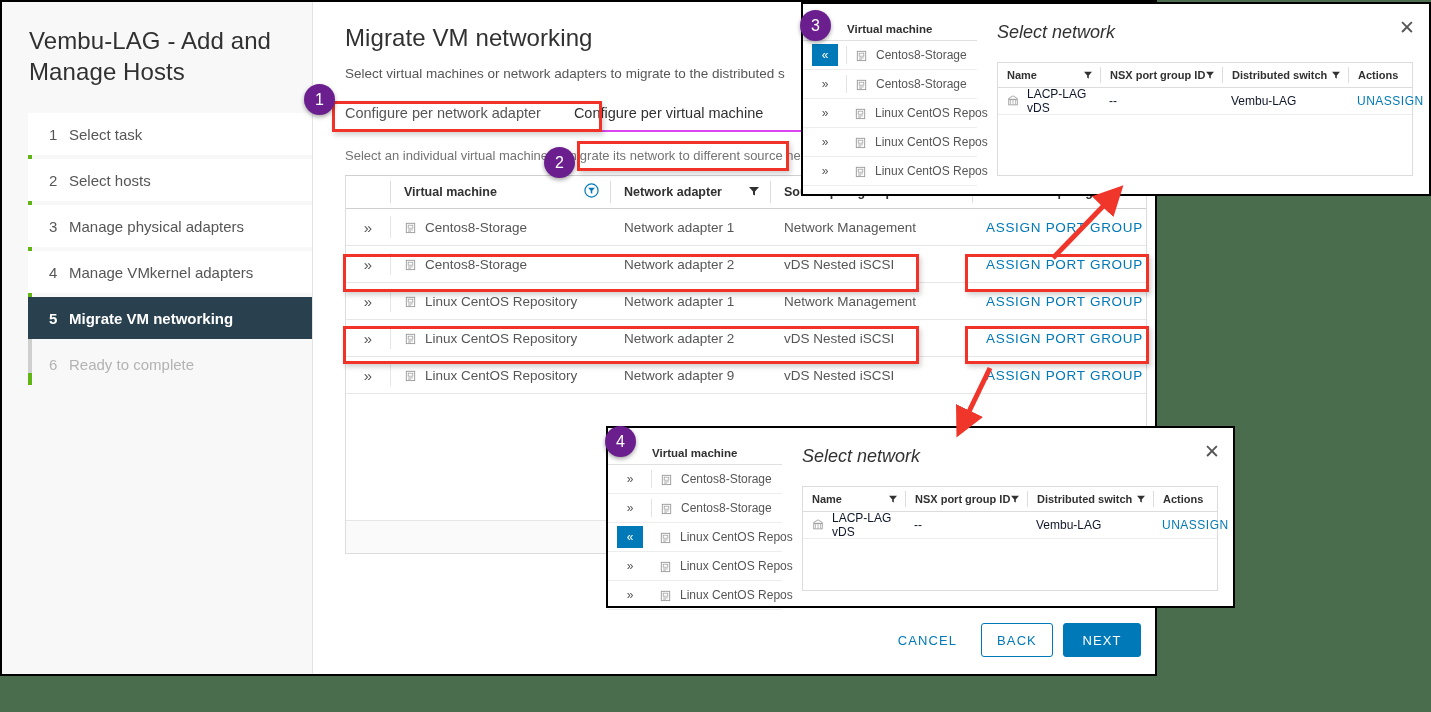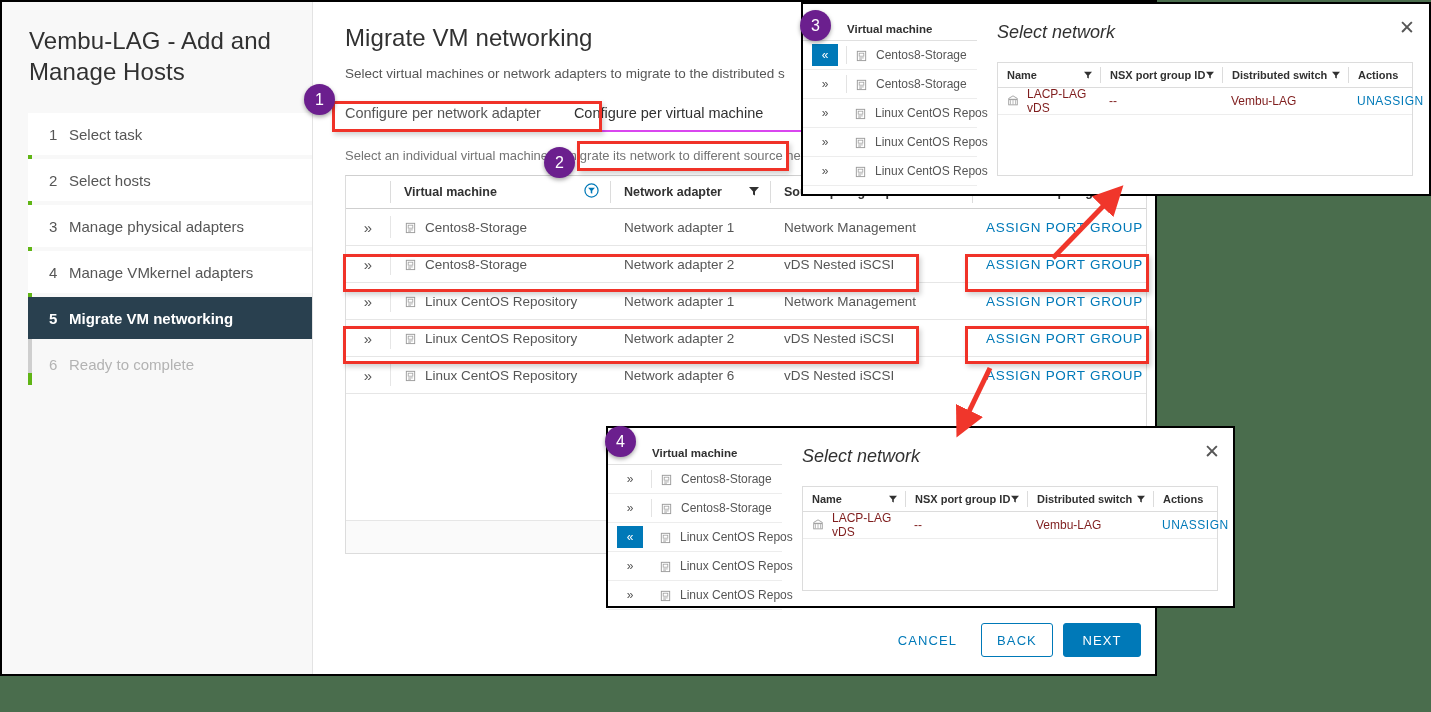--- a/index.html
+++ b/index.html
@@ -108,21 +108,21 @@
   .dlg-panel{flex:1;box-sizing:border-box;padding:18px 16px 0 20px;position:relative;}
   .dlg-title{font-size:18px;color:#313131;font-weight:400;font-style:italic;}
   .dlg-close{position:absolute;right:14px;top:14px;font-size:19px;color:#565656;line-height:1;}
   .ntable{border:1px solid #dcdcdc;margin-top:19px;box-sizing:border-box;}
   .nhead{display:flex;height:24px;align-items:center;border-bottom:1px solid #dcdcdc;justify-content:space-between;}
   .nhcell{font-size:11px;color:#313131;font-weight:bold;display:flex;align-items:center;
     box-sizing:border-box;padding-left:9px;height:16px;border-left:1px solid #dcdcdc;}
   .nhcell:first-child{border-left:0;}
   .nhcell .ft{margin-left:auto;margin-right:8px;}
   .nrow{display:flex;height:26px;align-items:center;border-bottom:1px solid #ededed;}
-  .ncell{font-size:12px;color:#7f1d1d;box-sizing:border-box;padding-left:9px;display:flex;align-items:center;}
+  .ncell{font-size:12px;color:#0f172a;box-sizing:border-box;padding-left:9px;display:flex;align-items:center;}
   .ncell.act{color:#0079b8;letter-spacing:.5px;}
 
   
   .badge{position:absolute;width:31px;height:31px;border-radius:50%;background:#6b1f8e;
     color:#fff;font-size:16px;display:flex;align-items:center;justify-content:center;
     box-shadow:0 2px 4px rgba(0,0,0,.35);z-index:40;}
 
   
   .redbox{position:absolute;border:3px solid #f03228;box-sizing:border-box;z-index:30;
     box-shadow:2px 3px 5px rgba(0,0,0,.18);}
@@ -291,21 +291,21 @@
             <div class="gcell c1" style="width:220px;flex:0 0 220px;">
               <span class="vmicon">
                 <svg width="13" height="13" viewBox="0 0 14 14">
                   <rect x="2.5" y="2.5" width="9" height="10" fill="none" stroke="#9a9a9a" stroke-width="1"></rect>
                   <rect x="4.5" y="4.5" width="5" height="3.2" fill="none" stroke="#9a9a9a" stroke-width=".8"></rect>
                   <path d="M4.5 9.6h5M4.5 11h3" stroke="#9a9a9a" stroke-width=".8"></path>
                 </svg>
               </span>
               <span>Linux CentOS Repository</span>
             </div>
-            <div class="gcell" style="width:160px;flex:0 0 160px;">Network adapter 6</div>
+            <div class="gcell" style="width:160px;flex:0 0 160px;">Network adapter 9</div>
             <div class="gcell" style="width:202px;flex:0 0 202px;">vDS Nested iSCSI</div>
             <div class="gcell" style="flex:1;">
               <span class="assign">ASSIGN PORT GROUP</span>
             </div>
           </div>
         </div>
       <div id="grid-body-fill"></div>
       <div id="grid-foot"></div>
     </div>
 

